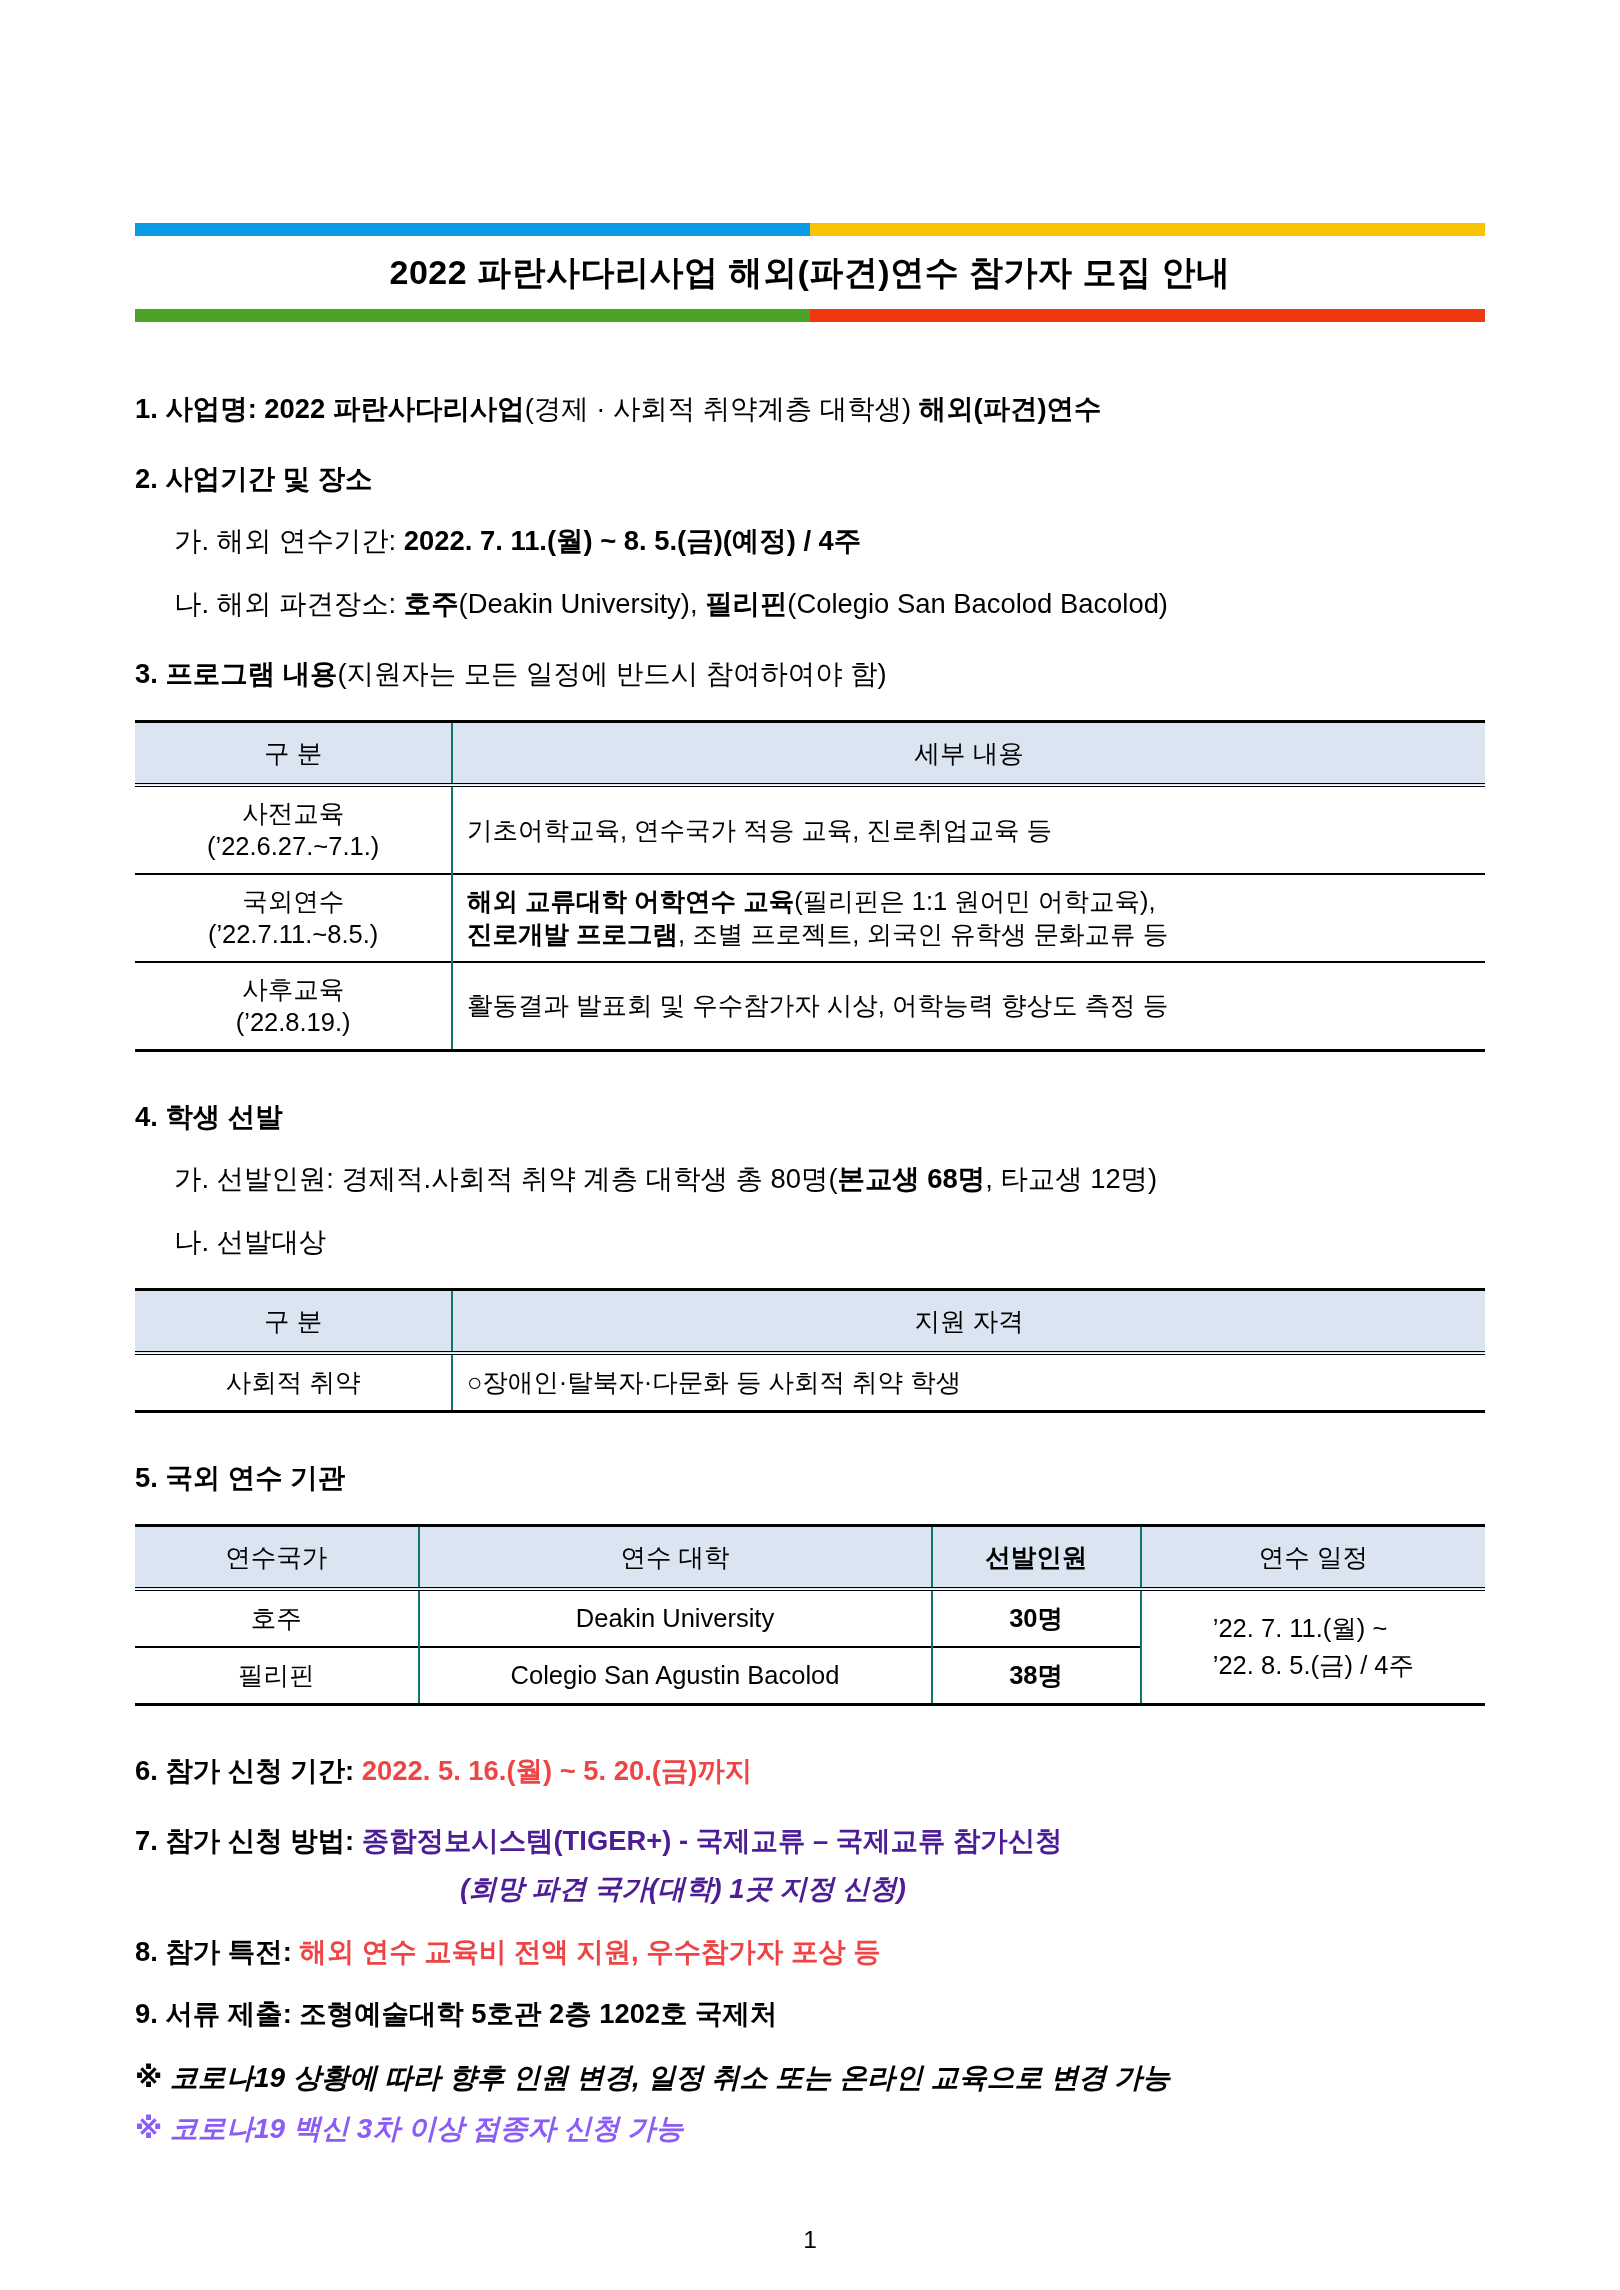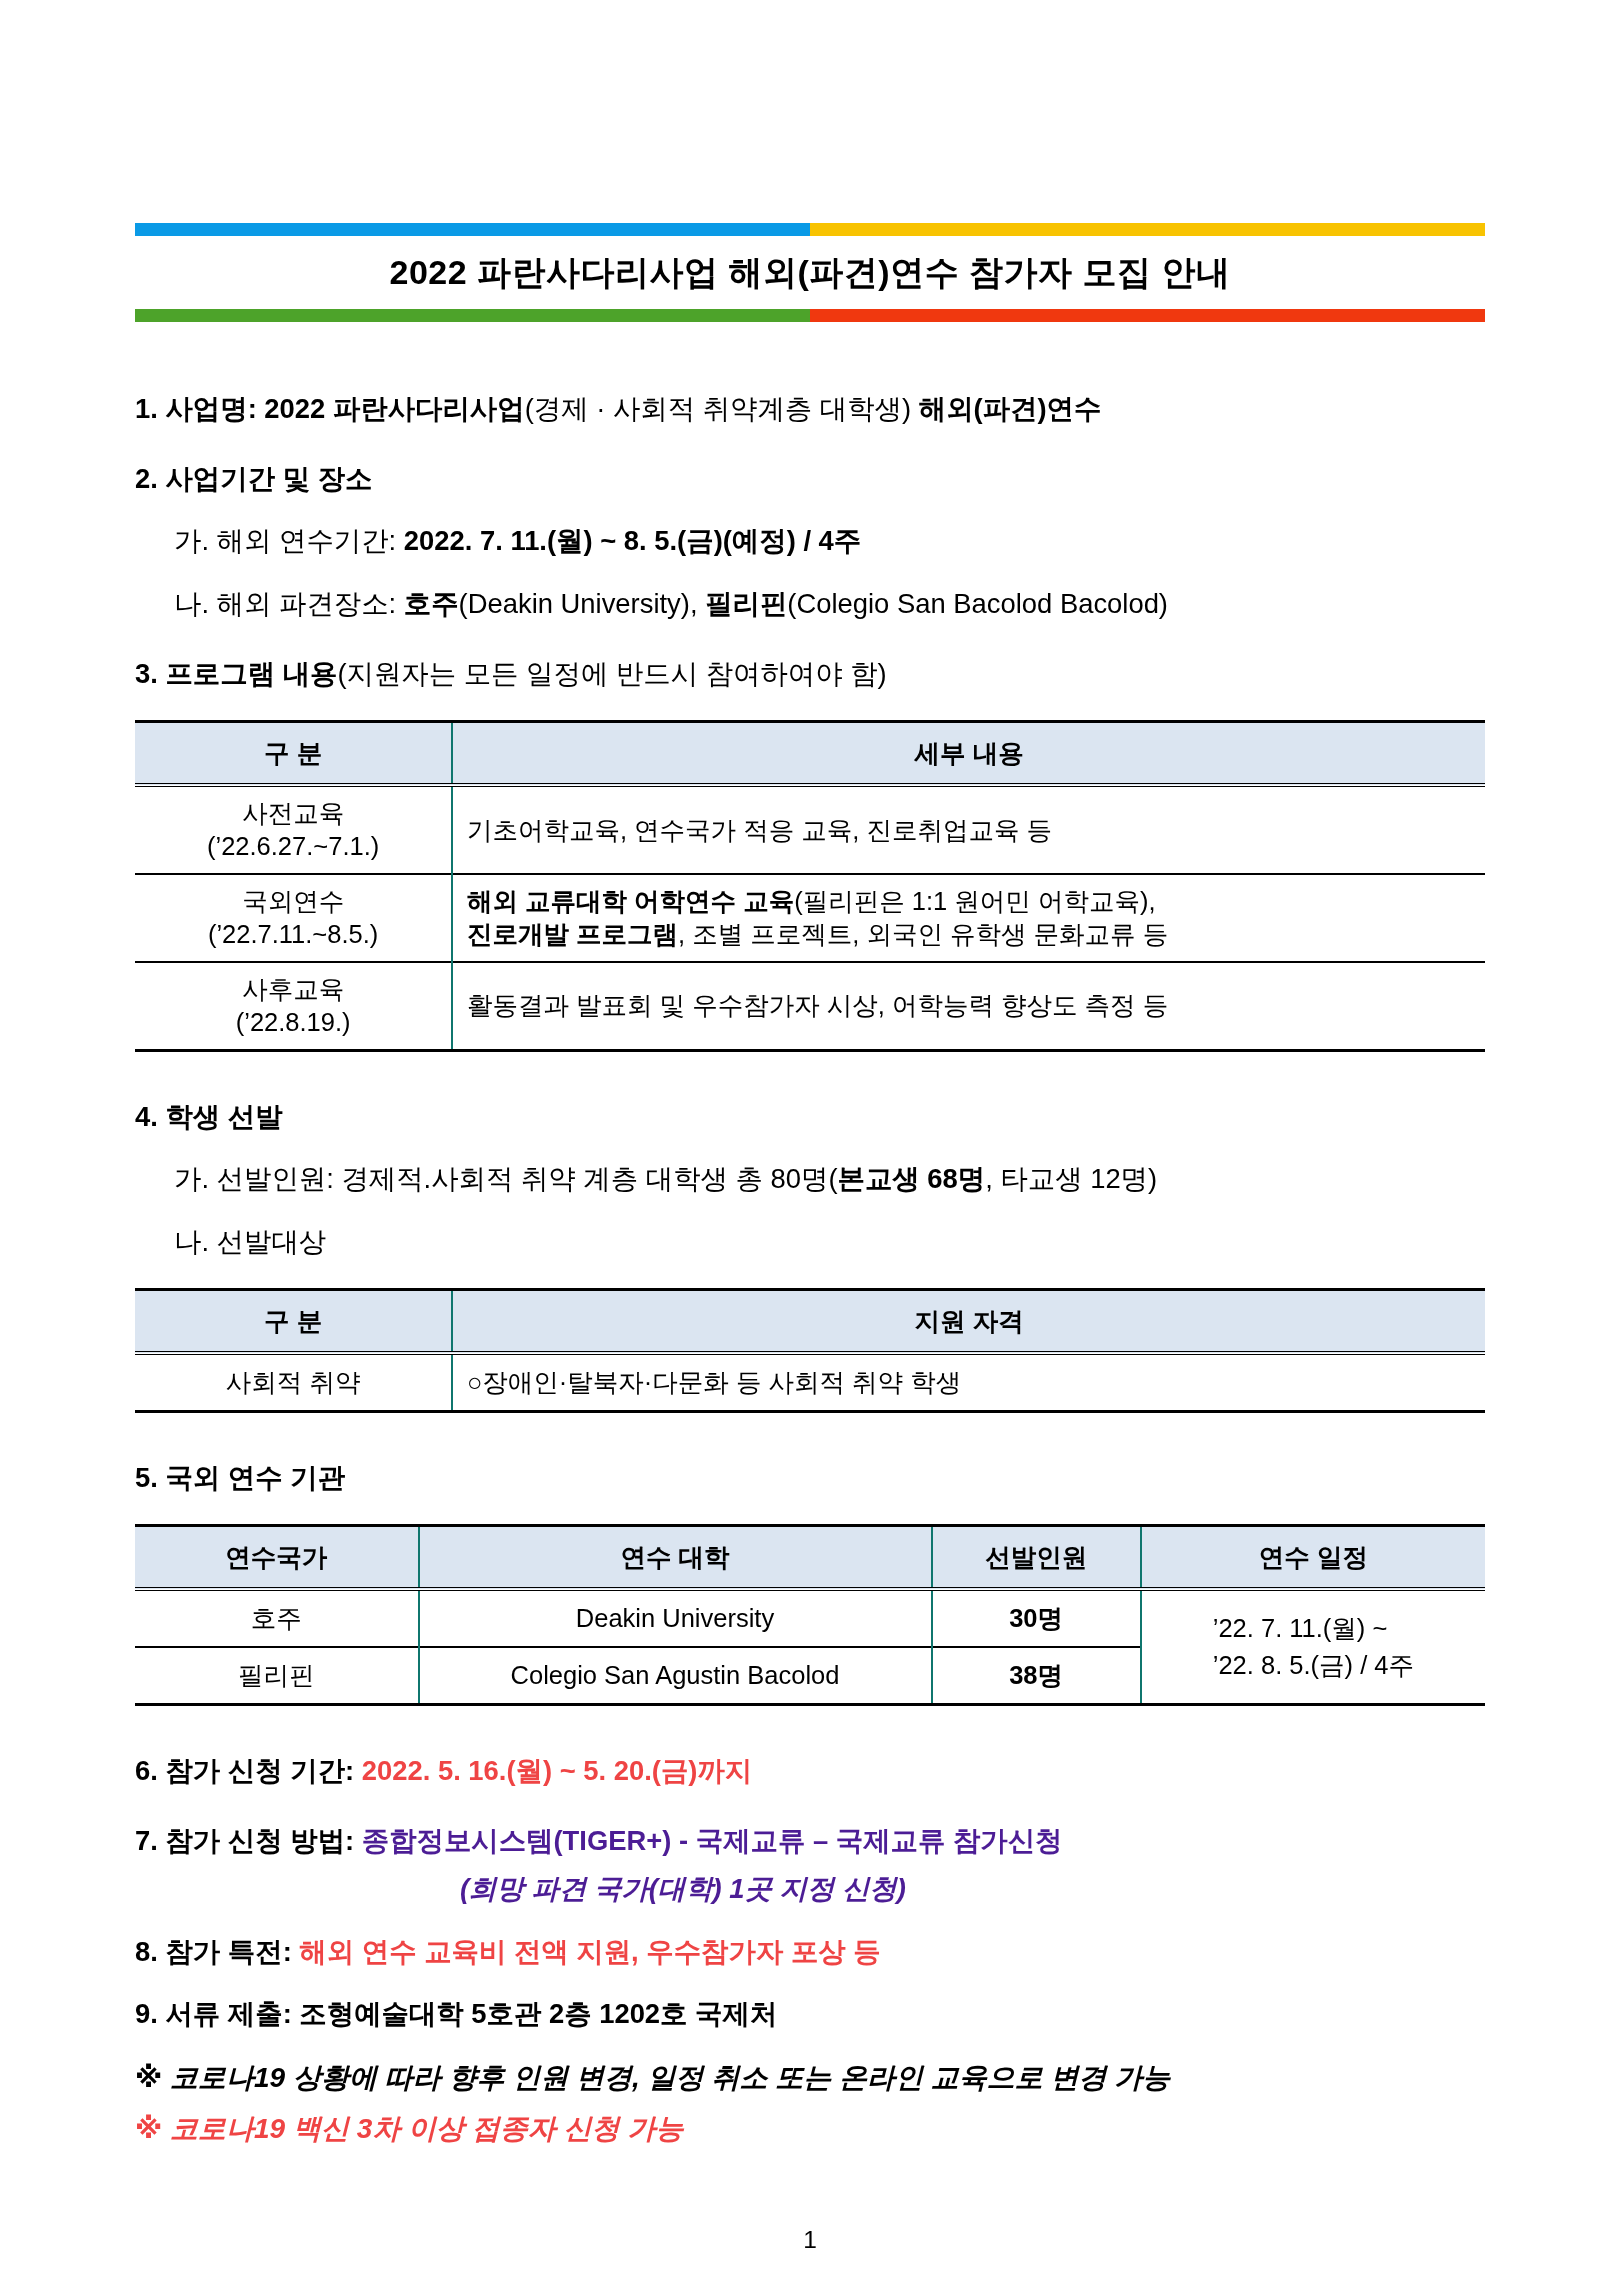--- a/index.html
+++ b/index.html
@@ -28,41 +28,41 @@
   }
 
   
   .line { font-size:27.4px; line-height:1.28; }
   .b { font-weight:bold; }
   .sub { padding-left:39px; }
   .red-text  { color:#ef4444; font-weight:bold; }
   .blue-text { color:#4c1d95; font-weight:bold; }
   .italic { font-style:italic; }
   .note { font-size:28px; font-weight:bold; font-style:italic; }
-  .note.blue { color:#ef4444; }
+  .note.blue { color:#8b5cf6; }
   .s7-sub { padding-left:325px; }
 
   .mt-lg { margin-top:47px; }
   .mt-md { margin-top:35px; }
   .mt-sm { margin-top:27.4px; }
   .mt-xs { margin-top:13.7px; }
   .mt-first { margin-top:69px; }
 
   
   table.doc-table {
     width:100%; border-collapse:collapse; table-layout:fixed;
     border-top:3.9px solid #000; border-bottom:3.9px solid #000;
     font-size:25.5px; margin-top:29px;
   }
   table.doc-table th, table.doc-table td {
     border-left:2px solid #0f766e; padding:9.8px 13.7px; vertical-align:middle;
   }
   table.doc-table th:first-child, table.doc-table td:first-child { border-left:none; }
   table.doc-table thead th {
-    background:#DBE5F1; font-weight:bold; text-align:center;
+    background:#DBE5F1; font-weight:normal; text-align:center;
     border-bottom:4.9px double #000; padding:12.7px 9.8px;
   }
   table.doc-table thead th.bold { font-weight:bold; }
   table.doc-table tbody td { border-top:2px solid #000; }
   table.doc-table tbody tr:first-child td { border-top:none; }
   td.cell-center { text-align:center; }
   td.cell-left   { text-align:left; }
   .two-line div { line-height:1.3; }
   .sched-wrap { display:inline-block; text-align:left; line-height:1.45; }
 

